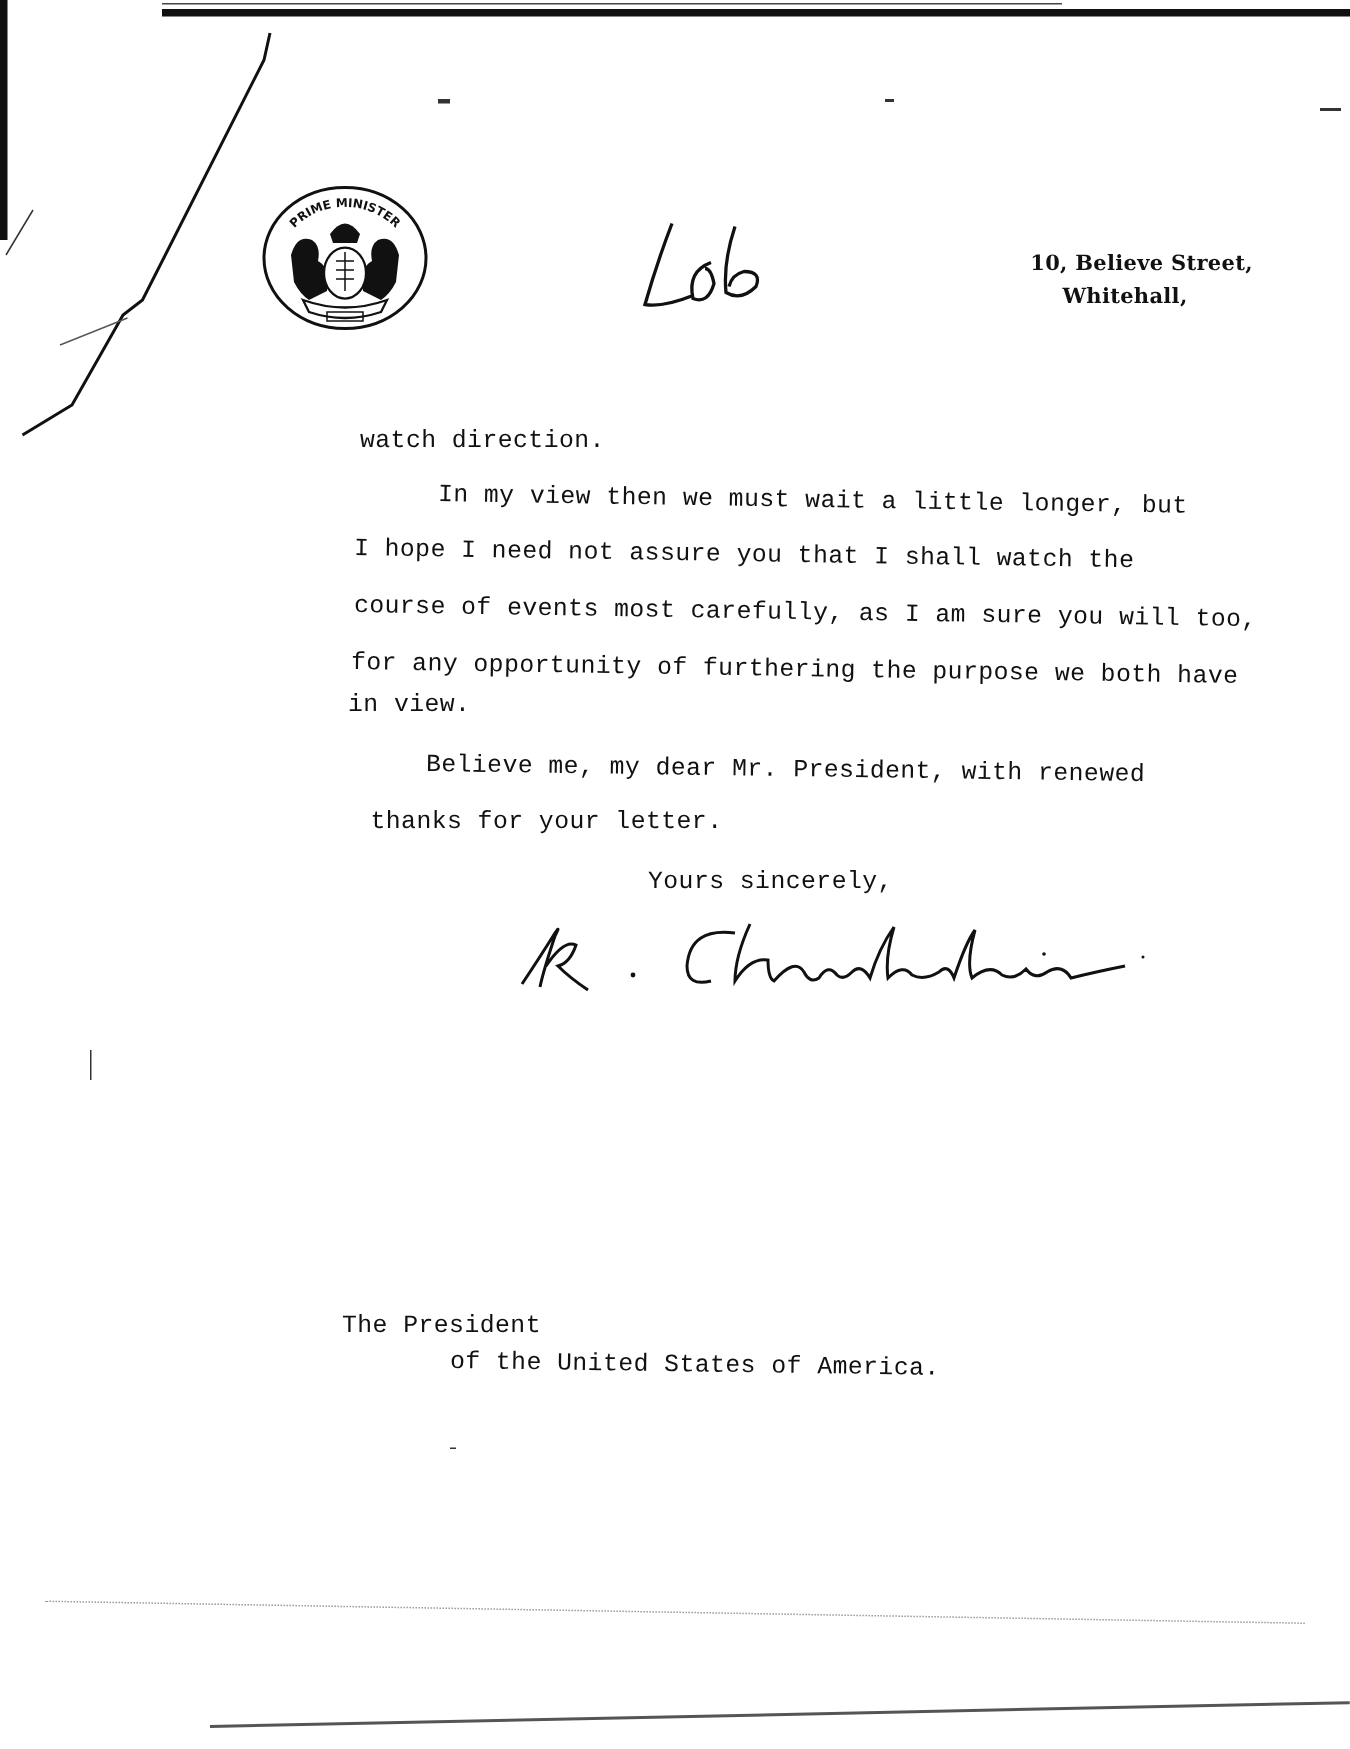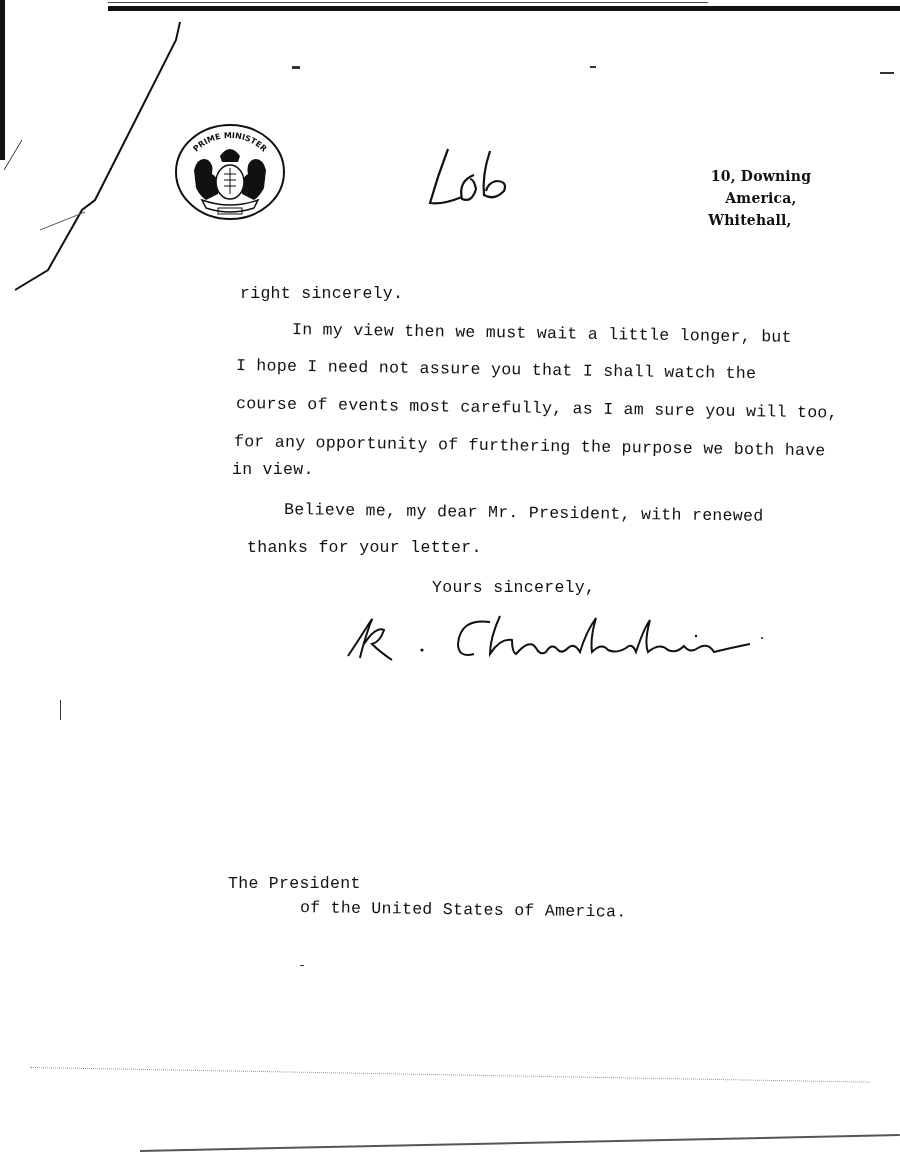--- a/index.html
+++ b/index.html
@@ -78,25 +78,25 @@
   </svg>
 
   <svg class="docnum" viewBox="0 0 100 70">
     <title>Lo6</title>
     <path d="M36 4 Q 26 30 18 58 Q 30 60 50 52" fill="none" stroke="#111" stroke-width="2.2"></path>
     <path d="M62 30 Q 46 36 50 54 Q 60 58 64 44 Q 62 34 58 34" fill="none" stroke="#111" stroke-width="2.2"></path>
     <path d="M78 6 Q 70 30 72 50 Q 82 56 92 46 Q 96 36 84 36 Q 76 38 74 46" fill="none" stroke="#111" stroke-width="2.2"></path>
   </svg>
 
   <div class="address">
-    <span class="l1">10, Downing America,</span>
+    <span class="l1">10, Believe Street,</span>
     <span class="l2">Whitehall,</span>
   </div>
 
-  <div class="line" style="left:240px; top:284px;">right sincerely.</div>
+  <div class="line" style="left:240px; top:284px;">watch direction.</div>
   <div class="line" style="left:292px; top:320px; transform:rotate(0.9deg); transform-origin:left;">In my view then we must wait a little longer, but</div>
   <div class="line" style="left:236px; top:356px; transform:rotate(0.9deg); transform-origin:left;">I hope I need not assure you that I shall watch the</div>
   <div class="line" style="left:236px; top:394px; transform:rotate(0.9deg); transform-origin:left;">course of events most carefully, as I am sure you will too,</div>
   <div class="line" style="left:234px; top:432px; transform:rotate(0.9deg); transform-origin:left;">for any opportunity of furthering the purpose we both have</div>
   <div class="line" style="left:232px; top:460px;text-align:right;">in view.</div>
   <div class="line" style="left:284px; top:500px; transform:rotate(0.8deg); transform-origin:left;">Believe me, my dear Mr. President, with renewed</div>
   <div class="line" style="left:247px; top:538px;">thanks for your letter.</div>
 
   <div class="line" style="left:432px; top:578px;">Yours sincerely,</div>
 

